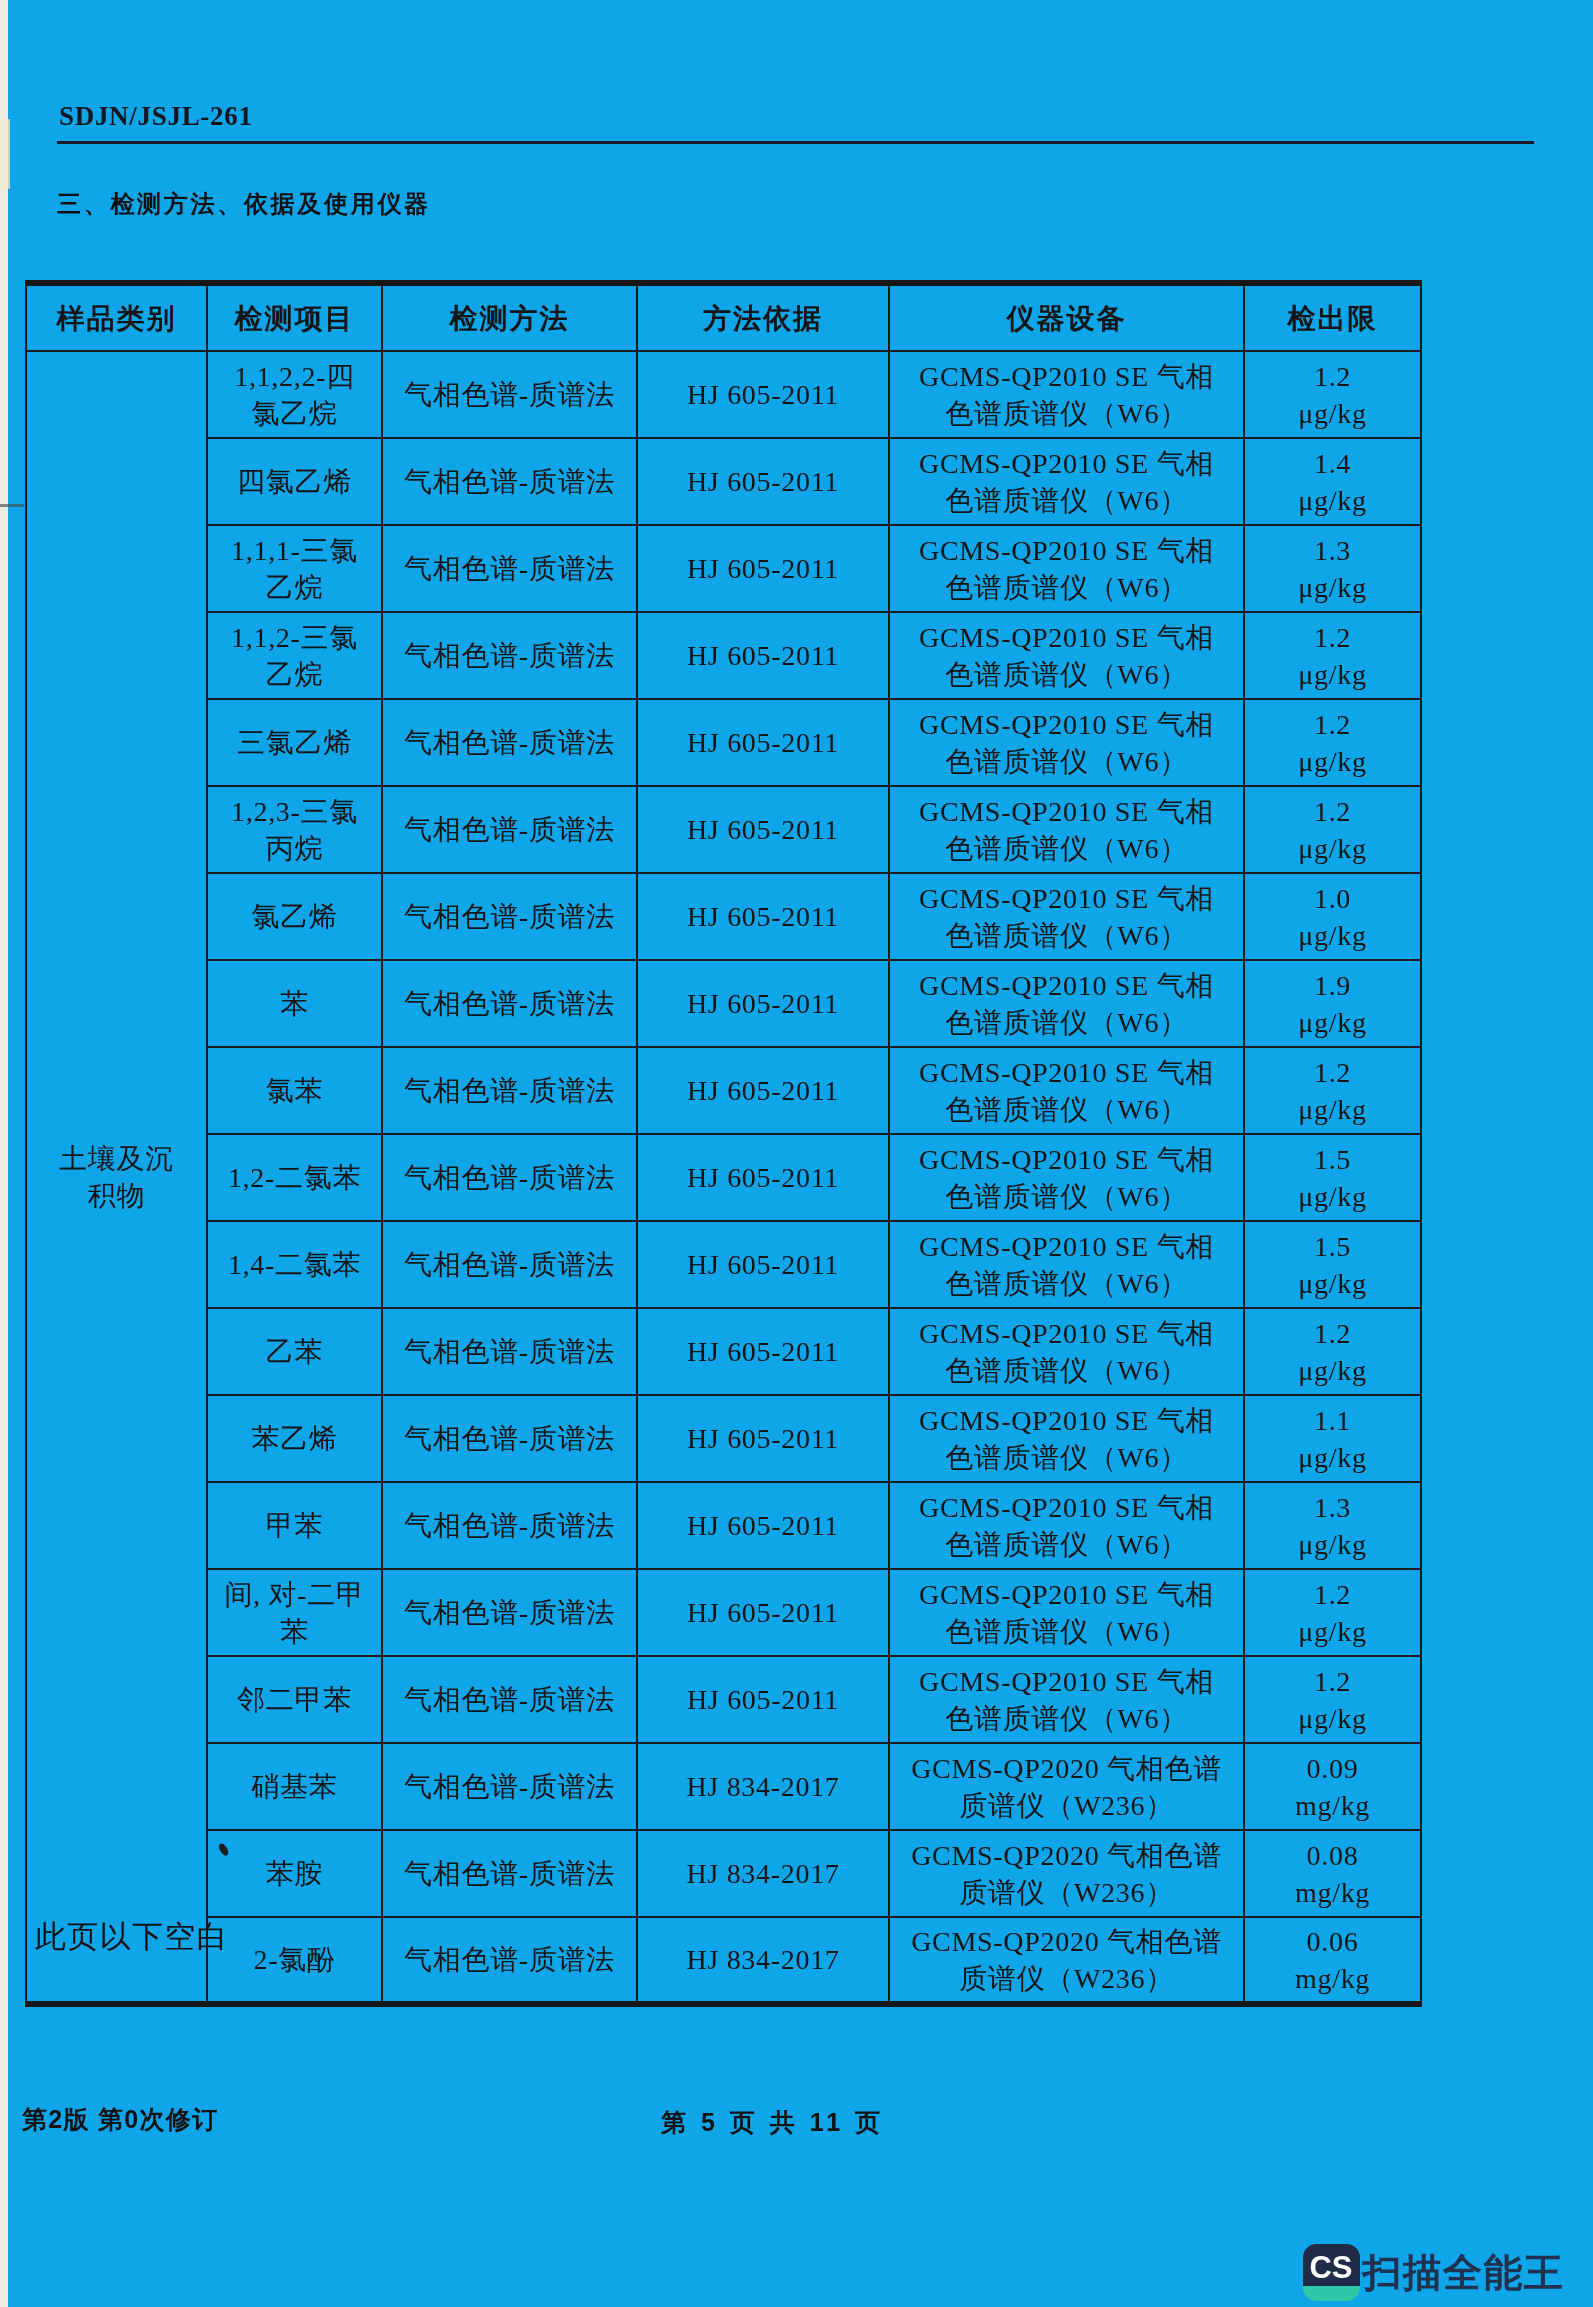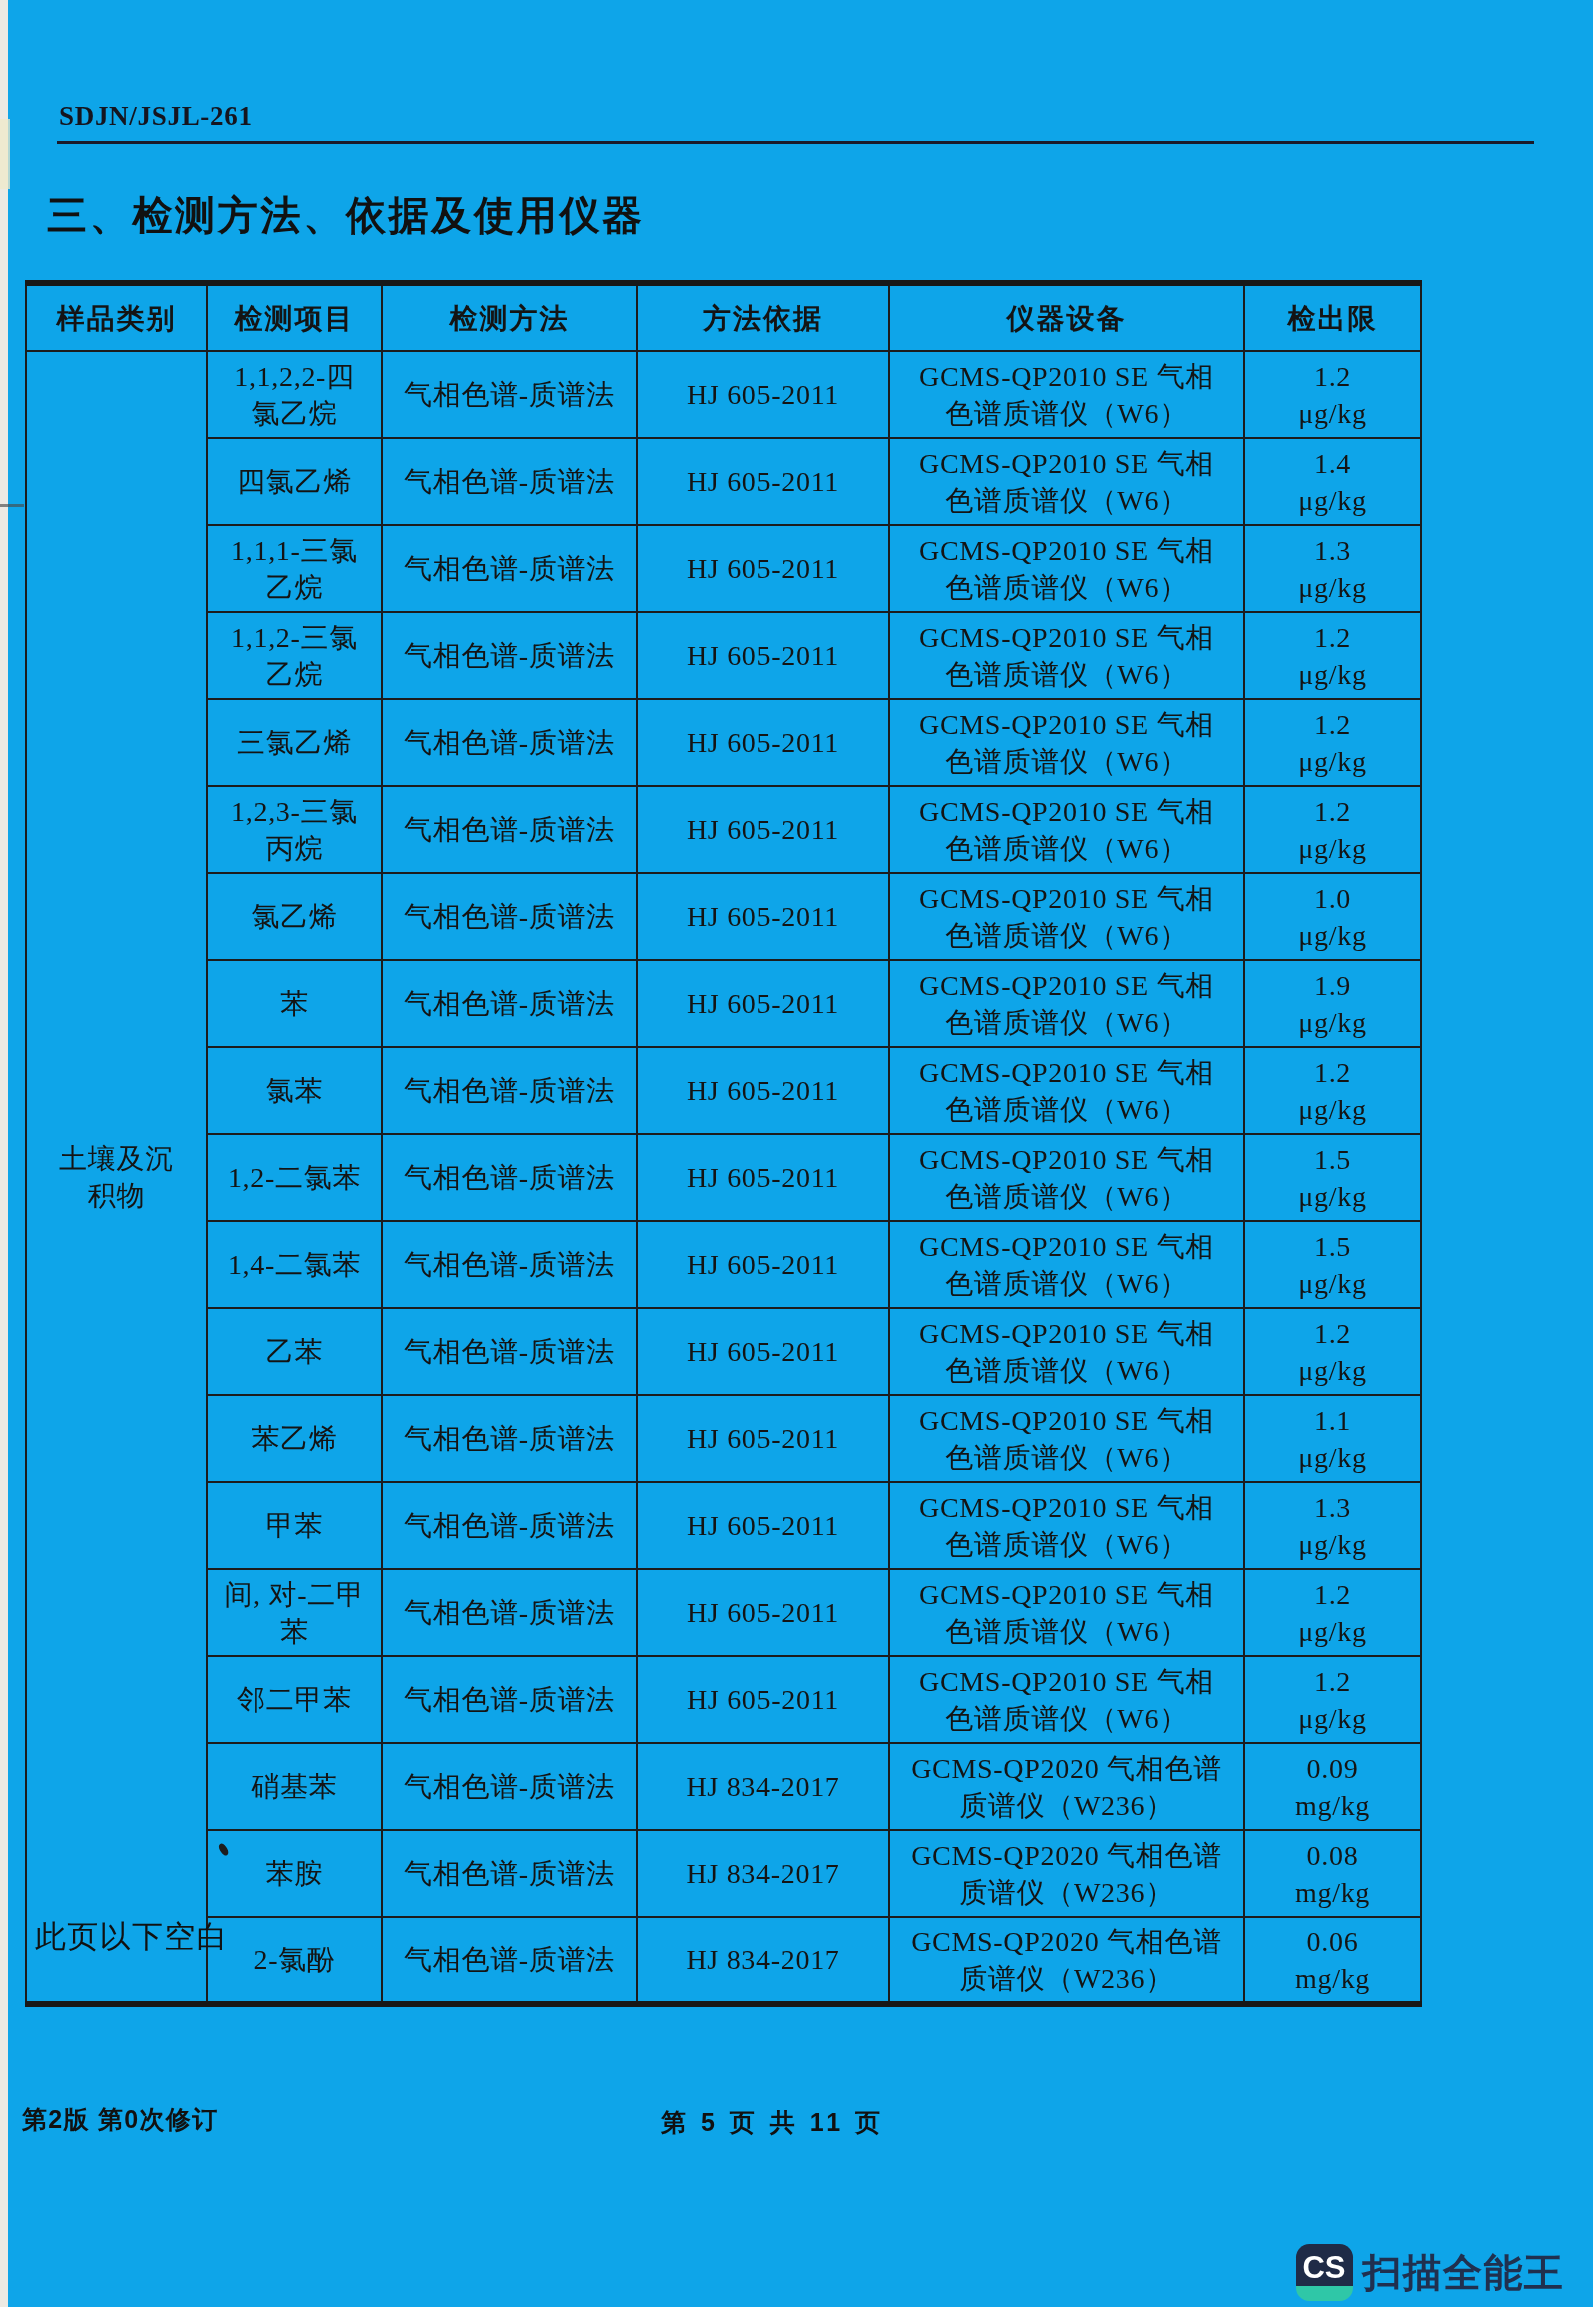--- a/index.html
+++ b/index.html
@@ -18,21 +18,21 @@
     position:absolute;left:59px;top:101px;font-size:27px;font-weight:700;
     letter-spacing:0.7px;color:#15151f;
   }
   .report-no{
     position:absolute;right:61px;top:104px;font-size:27px;font-weight:700;
     letter-spacing:1.3px;color:#15151f;
   }
   .header-rule{position:absolute;left:57px;top:141px;width:1477px;height:2.7px;background:#1a1a2a;}
   
   .title{
-    position:absolute;left:47px;top:188px;margin:0;font-size:40px;font-weight:800;
+    position:absolute;left:57px;top:188px;margin:0;font-size:24px;font-weight:800;
     font-family:"Liberation Sans","DejaVu Sans",sans-serif;letter-spacing:2.7px;color:#111;
   }
   
   table.methods{
     position:absolute;left:25px;top:280px;width:1396px;
     border-collapse:collapse;table-layout:fixed;
     border-top:6px solid #181818;border-bottom:6.7px solid #181818;
     border-left:2px solid #1c1c1c;border-right:2px solid #1c1c1c;
   }
   table.methods th,table.methods td{
@@ -51,21 +51,21 @@
   .footer-left{
     position:absolute;left:22px;top:2103px;font-size:25px;font-weight:800;
     font-family:"Liberation Sans","DejaVu Sans",sans-serif;letter-spacing:1.3px;color:#111;
   }
   .footer-center{
     position:absolute;left:12px;top:2106px;width:1521px;text-align:center;
     font-size:25px;font-weight:800;font-family:"Liberation Sans","DejaVu Sans",sans-serif;
     letter-spacing:4px;color:#111;
   }
   
-  .brand{position:absolute;right:29px;top:2244px;display:flex;align-items:center;gap:10px;margin-left:32px;}
+  .brand{position:absolute;right:29px;top:2244px;display:flex;align-items:center;gap:3px;margin-left:32px;}
   .brand-badge{
     width:57px;height:57px;border-radius:13.3px;
     background:linear-gradient(180deg,#1f2b47 0%,#1f2b47 74%,#2fc7a7 74%,#2fc7a7 100%);
     display:flex;align-items:center;justify-content:center;padding-bottom:0;
     box-sizing:border-box;
   }
   .brand-badge span{
     color:#ffffff;font-family:"Liberation Sans","DejaVu Sans",sans-serif;
     font-weight:800;font-size:31px;letter-spacing:0;margin-top:-9.3px;
   }

